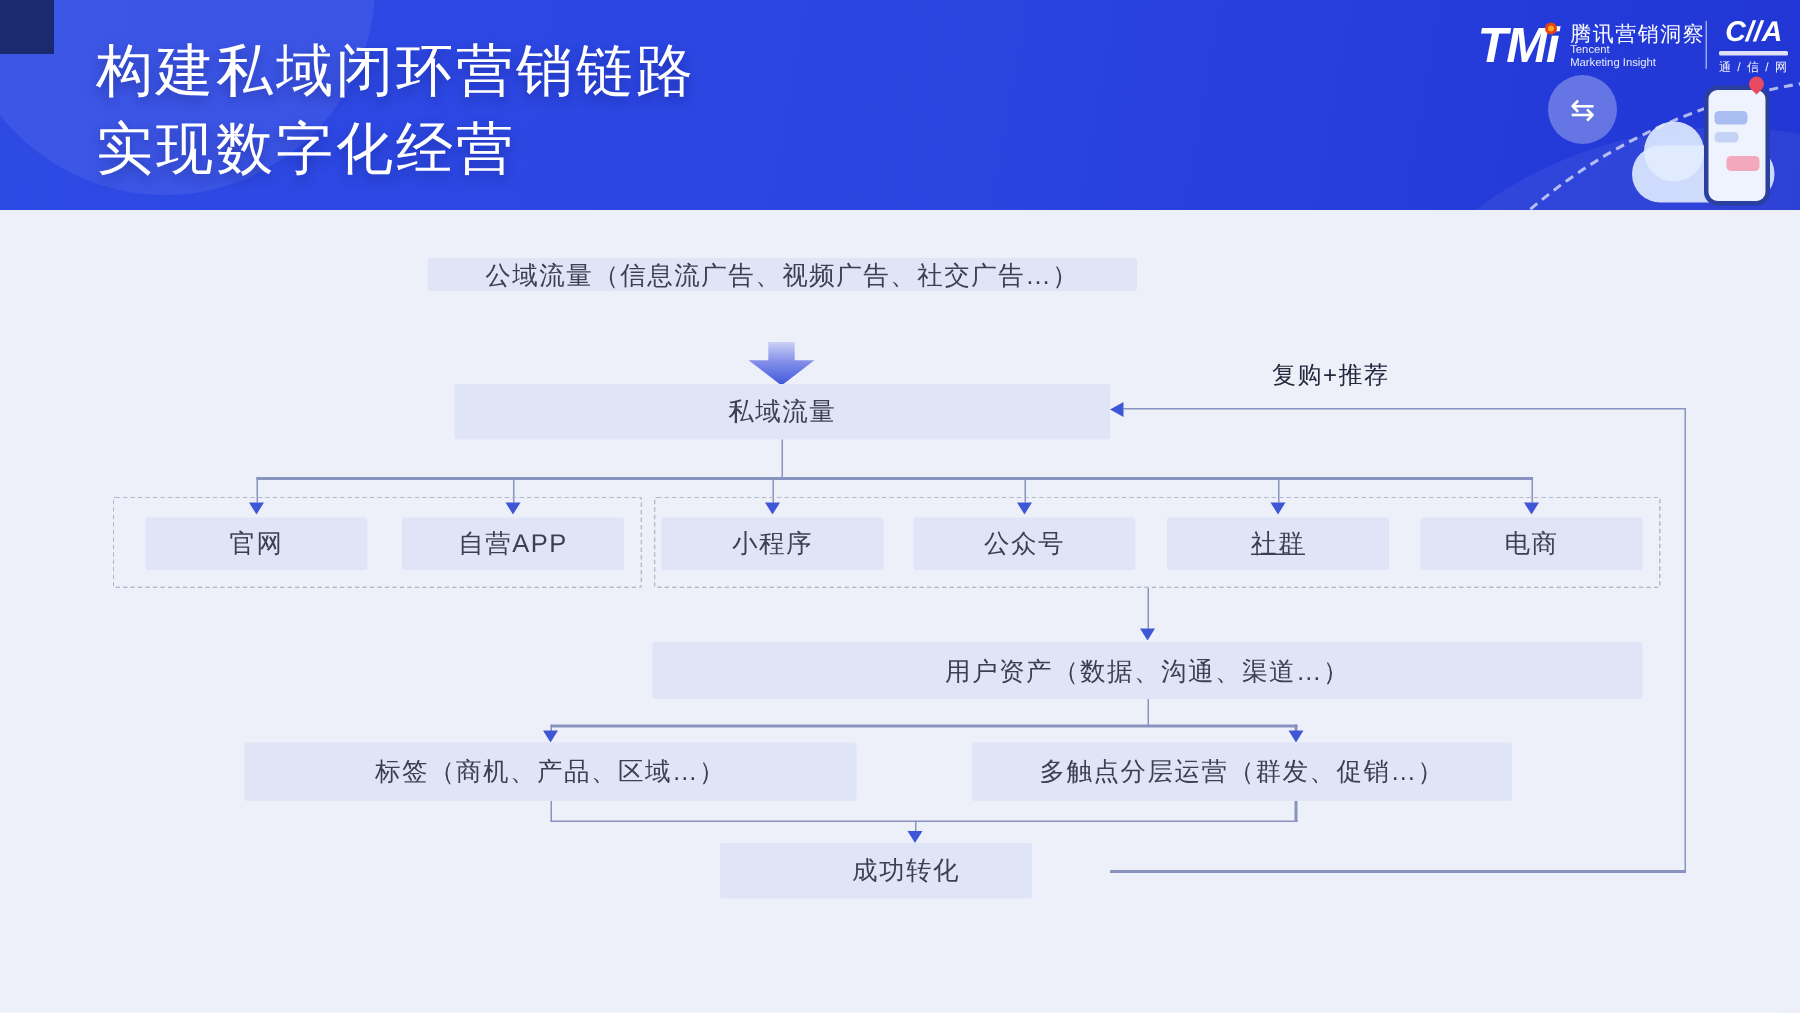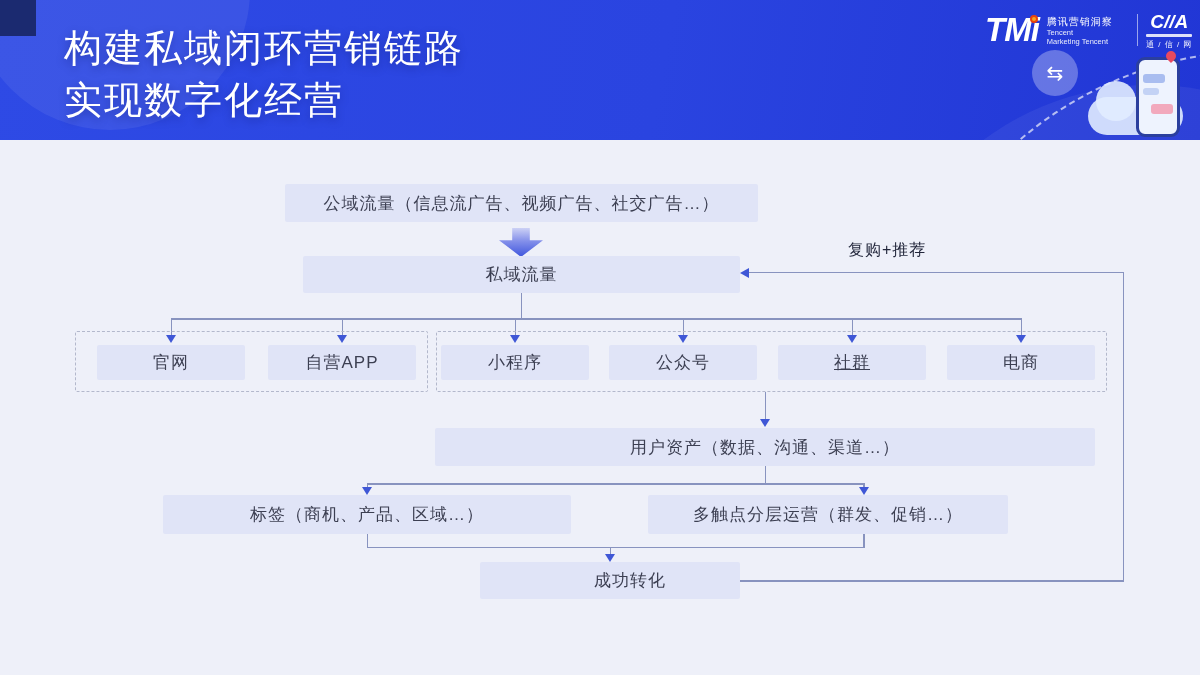--- a/index.html
+++ b/index.html
@@ -28,21 +28,21 @@
 
   .page-title{position:absolute;left:64px;top:22px;color:#ffffff;font-weight:400;
     font-size:38px;line-height:52px;letter-spacing:2px;text-shadow:0 3px 8px rgba(10,15,80,0.35);}
 
   .tmi{position:absolute;left:985px;top:12px;display:flex;align-items:flex-start;}
   .tmi-logo{position:relative;color:#fff;font-size:33px;font-weight:900;font-style:italic;
     letter-spacing:-1px;line-height:36px;}
   .tmi-dot{position:absolute;right:1px;top:3px;width:8px;height:8px;border-radius:50%;background:#f5a623;
     border:2px solid #e8420e;}
   .tmi-text{margin-left:8px;margin-top:4px;color:#fff;}
-  .tmi-cn{font-size:10px;letter-spacing:1px;line-height:12px;}
+  .tmi-cn{font-size:14px;letter-spacing:1px;line-height:12px;}
   .tmi-en{font-size:7.5px;line-height:9px;opacity:.9;}
   .logo-divider{position:absolute;left:1137px;top:14px;width:1px;height:32px;background:rgba(255,255,255,0.55);}
   .ciia{position:absolute;left:1146px;top:12px;color:#fff;text-align:center;}
   .ciia-logo{font-size:19px;font-weight:900;font-style:italic;line-height:20px;letter-spacing:0;}
   .ciia-bar{width:46px;height:3px;background:rgba(255,255,255,0.85);border-radius:1px;margin:2px auto 2px;}
   .ciia-sub{font-size:8px;letter-spacing:1px;opacity:.95;}
 
   .route-bubble{position:absolute;left:1032px;top:50px;width:46px;height:46px;border-radius:50%;
     background:rgba(255,255,255,0.30);color:#fff;display:flex;align-items:center;justify-content:center;
     font-size:20px;}
@@ -55,30 +55,30 @@
     background:#e84a5f;transform:rotate(-45deg);}
   .bubble-blue{position:absolute;left:4px;top:14px;width:22px;height:9px;border-radius:3px;background:#a9bdf0;}
   .bubble-blue2{position:absolute;left:4px;top:28px;width:16px;height:7px;border-radius:3px;background:#c3d2f5;}
   .bubble-pink{position:absolute;right:4px;top:44px;width:22px;height:10px;border-radius:3px;background:#f2a9bd;}
 
   
   .fbox{position:absolute;background:var(--box);color:var(--boxtext);font-size:17px;
     display:flex;align-items:center;justify-content:center;letter-spacing:1px;border-radius:2px;}
   .dashed-group{position:absolute;border:1.5px dashed var(--dash);border-radius:2px;background:transparent;}
 
-  .box-public {left:285px;top:184px;width:473px;height:38px;}
+  .box-public {left:285px;top:172px;width:473px;height:22px;}
   .box-private{left:303px;top:256px;width:437px;height:37px;}
   .dash1{left:75px; top:331px;width:353px;height:61px;}
   .dash2{left:436px;top:331px;width:671px;height:61px;}
   .ch{top:345px;width:148px;height:35px;}
   .ch0{left:97px;} .ch1{left:268px;} .ch2{left:441px;} .ch3{left:609px;} .ch4{left:778px;text-decoration:underline;} .ch5{left:947px;}
   .box-assets {left:435px;top:428px;width:660px;height:38px;}
   .box-tags   {left:163px;top:495px;width:408px;height:39px;}
   .box-ops    {left:648px;top:495px;width:360px;height:39px;}
-  .box-convert{left:480px;top:562px;width:260px;height:37px;padding-left:40px;}
+  .box-convert{left:480px;top:562px;width:208px;height:37px;padding-left:40px;}
 
   
   .hline,.vline{position:absolute;background:var(--line);}
   .hline{height:1.5px;} .vline{width:1.5px;}
   .arr-down{position:absolute;width:0;height:0;border-left:5px solid transparent;
     border-right:5px solid transparent;border-top:8px solid var(--arrow);}
   .arr-left{position:absolute;width:0;height:0;border-top:5px solid transparent;
     border-bottom:5px solid transparent;border-right:9px solid var(--arrow);}
   .big-arrow{position:absolute;left:499px;top:228px;width:44px;height:29px;
     background:linear-gradient(180deg,#ccd1f5 0%,#8490ea 45%,#3e55dd 100%);
@@ -103,21 +103,21 @@
     </div>
 
     <div class="tmi">
       <div class="tmi-logo">
         <span>TMi</span>
         <span class="tmi-dot"></span>
       </div>
       <div class="tmi-text">
         <div class="tmi-cn">腾讯营销洞察</div>
         <div class="tmi-en">Tencent</div>
-        <div class="tmi-en">Marketing Tencent</div>
+        <div class="tmi-en">Marketing Insight</div>
       </div>
     </div>
     <div class="logo-divider"></div>
     <div class="ciia">
       <div class="ciia-logo">C//A</div>
       <div class="ciia-bar"></div>
       <div class="ciia-sub">通 / 信 / 网</div>
     </div>
 
     <div class="route-bubble">

